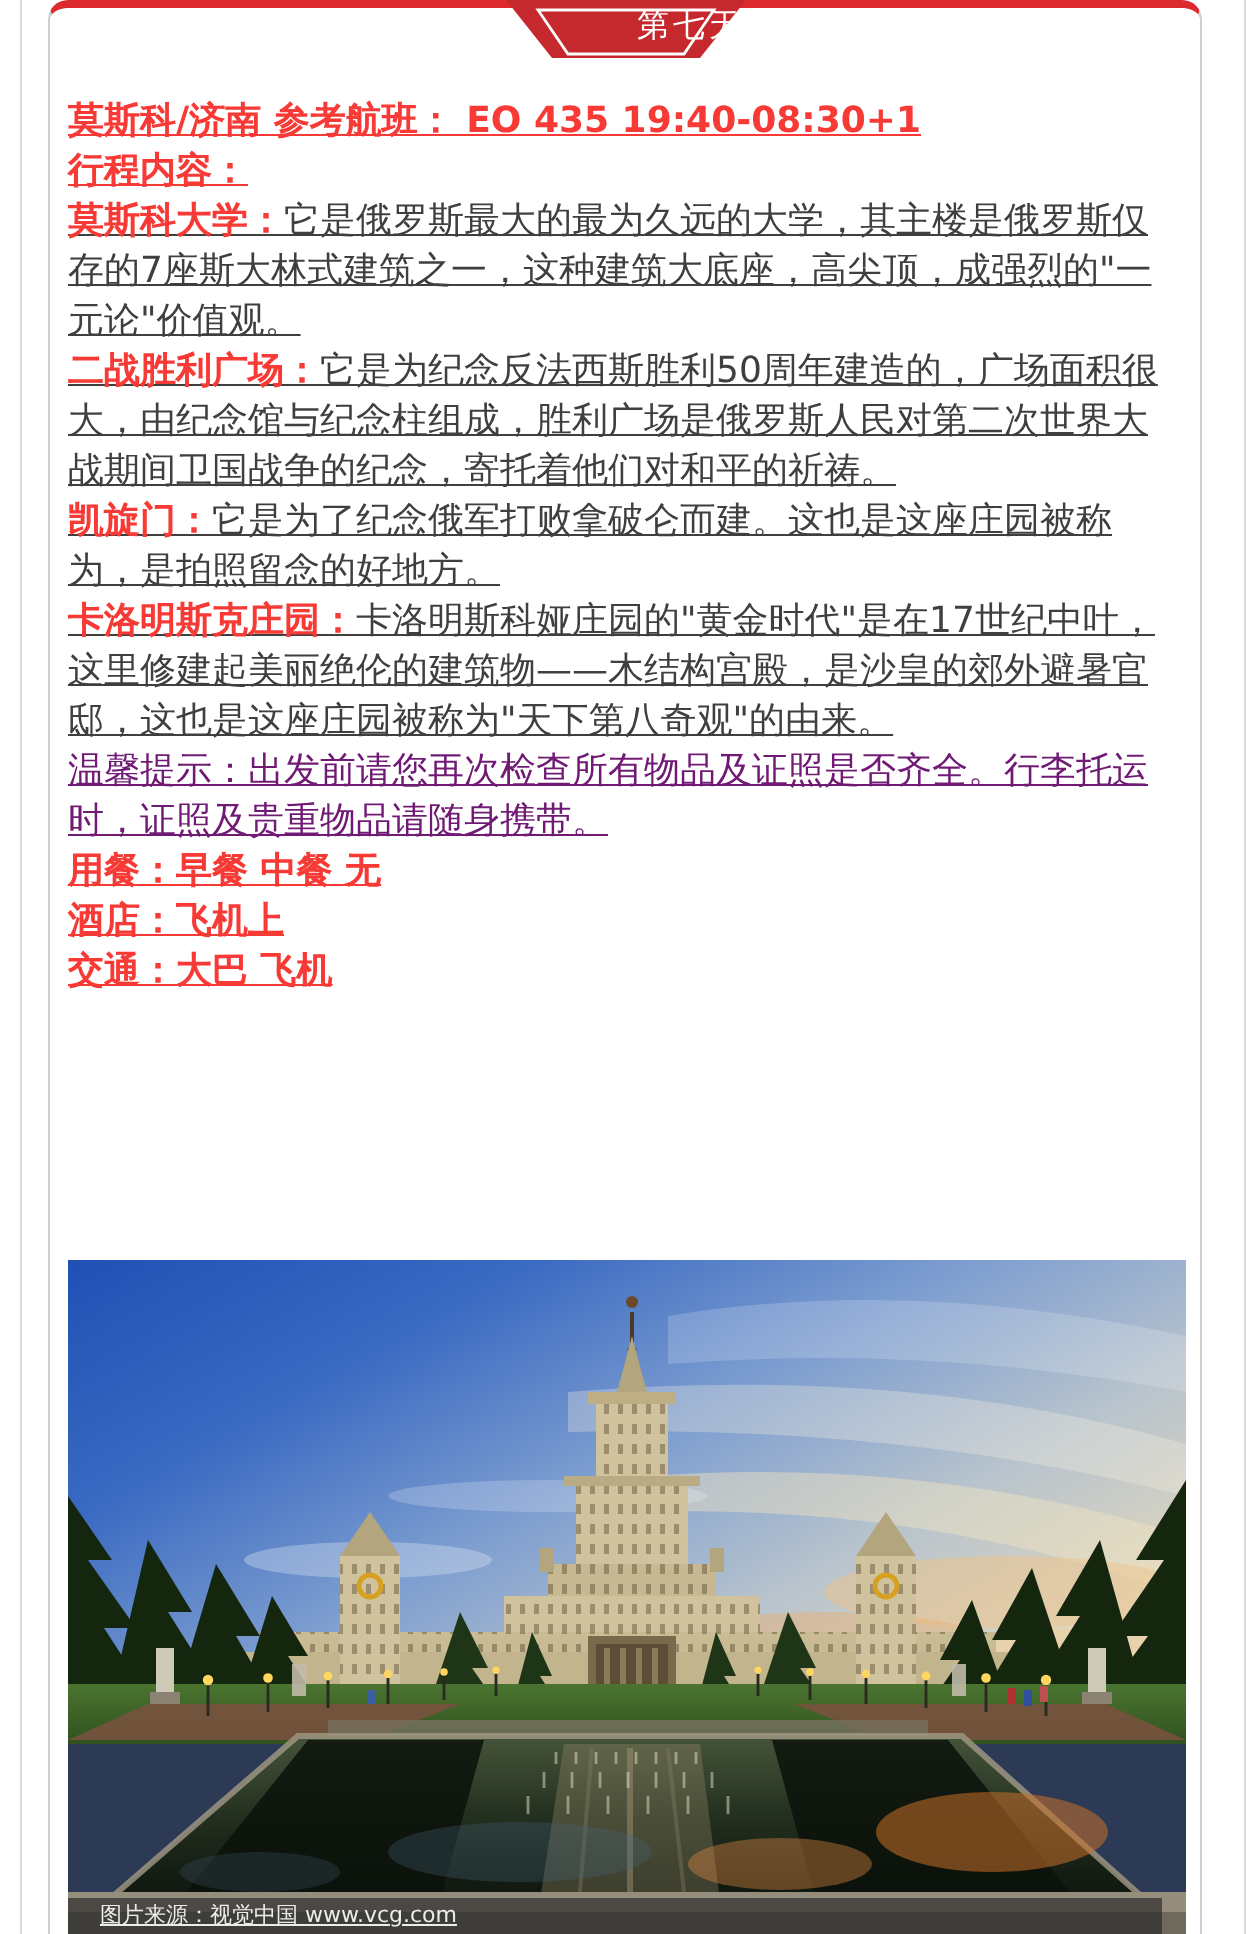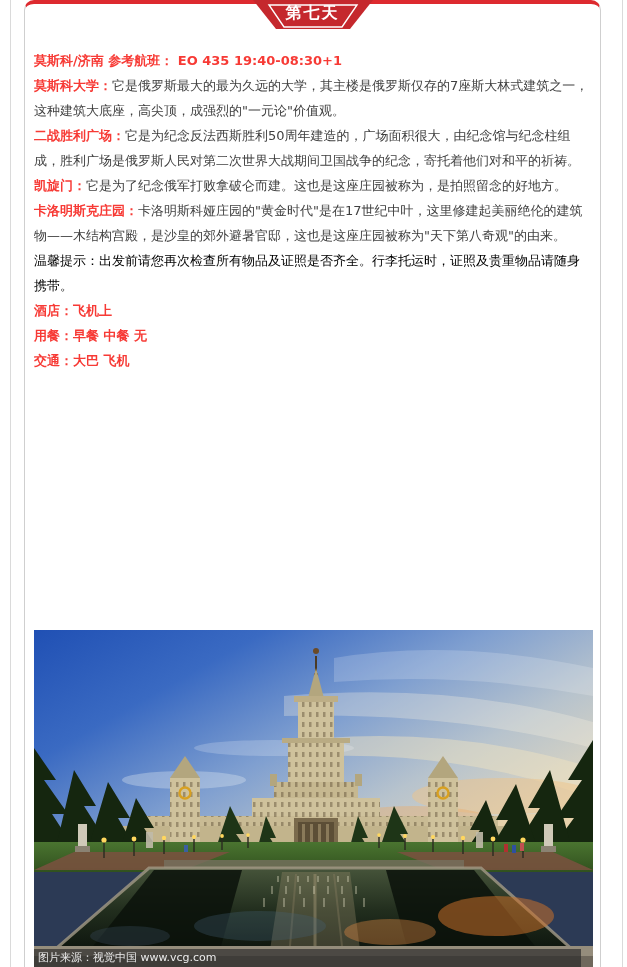--- a/index.html
+++ b/index.html
@@ -14,70 +14,71 @@
   .card{
     position:absolute;left:24px;top:0;width:577px;height:967px;
     box-sizing:border-box;background:#fff;
     border-left:1px solid #cfcfcf;border-right:1px solid #cfcfcf;
     border-top:4px solid #dd2a2f;
     border-radius:10px 10px 0 0;
   }
   .tab{position:absolute;top:-4px;left:50%;transform:translateX(-50%);width:120px;height:29px;}
   .tab svg{display:block;}
   .tab-label{
-    position:absolute;top:3px;left:0;right:0;text-align:center;
-    color:#ffffff;font-size:16px;letter-spacing:2px;font-weight:bold;
+    position:absolute;top:3px;left:0;right:0;text-align:right;
+    color:#ffffff;font-size:16px;letter-spacing:2px;font-weight:normal;
   }
   .content{padding:44px 9px 0 9px;}
-  .content p{margin:0;font-size:13px;line-height:25px;}
+  .content p{margin:0;font-size:18px;line-height:25px;text-decoration:underline;}
   .red{color:#f73a35;font-weight:bold;}
   .body-text{color:#3f3f3f;}
   .body-text strong{color:#2f2f2f;font-weight:bold;}
   .term{color:#f73a35;font-weight:bold;text-align:center;}
-  .notice{color:#000000;}
+  .notice{color:#701a75;}
   .photo{
     position:absolute;left:9px;top:626px;width:559px;height:340px;
     overflow:hidden;background:#2c3a55;
   }
   .photo svg{display:block;width:559px;height:340px;}
   .caption{
     position:absolute;left:0;right:12px;bottom:3px;height:18px;
     background:rgba(42,42,42,0.68);
-    color:#ececec;font-size:11px;line-height:18px;padding-left:4px;
+    color:#ececec;font-size:11px;line-height:18px;padding-left:16px;text-decoration:underline;
   }
 </style>
 </head>
 <body>
 
 <div class="side-line left"></div>
 <div class="side-line right"></div>
 
 <div class="card">
 
   <div class="tab">
     <svg width="120" height="29" viewBox="0 0 120 29">
       <polygon points="0,0 120,0 97,29 23,29" fill="#c5282d"></polygon>
       <polygon points="16,5 104,5 89,27 31,27" fill="none" stroke="#ffffff" stroke-width="1.4"></polygon>
     </svg>
     <span class="tab-label">第七天</span>
   </div>
 
   <div class="content">
     <p class="red">莫斯科/济南 参考航班： EO 435  19:40-08:30+1</p>
+    <p class="red">行程内容：</p>
 
 
     <p class="body-text"><span class="term">莫斯科大学：</span><span>它是俄罗斯最大的最为久远的大学，其主楼是俄罗斯仅存的7座斯大林式建筑之一，这种建筑大底座，高尖顶，成强烈的"一元论"价值观。</span></p>
     <p class="body-text"><span class="term">二战胜利广场：</span><span>它是为纪念反法西斯胜利50周年建造的，广场面积很大，由纪念馆与纪念柱组成，胜利广场是俄罗斯人民对第二次世界大战期间卫国战争的纪念，寄托着他们对和平的祈祷。</span></p>
     <p class="body-text"><span class="term">凯旋门：</span><span>它是为了纪念俄军打败拿破仑而建。这也是这座庄园被称为，是拍照留念的好地方。</span></p>
     <p class="body-text"><span class="term">卡洛明斯克庄园：</span><span>卡洛明斯科娅庄园的"黄金时代"是在17世纪中叶，这里修建起美丽绝伦的建筑物——木结构宫殿，是沙皇的郊外避暑官邸，这也是这座庄园被称为"天下第八奇观"的由来。</span></p>
 
     <p class="notice">温馨提示：出发前请您再次检查所有物品及证照是否齐全。行李托运时，证照及贵重物品请随身携带。</p>
 
+    <p class="red">用餐：早餐 中餐 无</p>
     <p class="red">酒店：飞机上</p>
-    <p class="red">用餐：早餐 中餐 无</p>
     <p class="red">交通：大巴 飞机</p>
   </div>
 
   <div class="photo">
     <svg viewBox="0 0 559 340" preserveAspectRatio="none">
       <defs>
         <linearGradient id="skyG" x1="0" y1="0" x2="1" y2="0.7">
           <stop offset="0" stop-color="#2050b4"></stop>
           <stop offset="0.28" stop-color="#3a6ac2"></stop>
           <stop offset="0.55" stop-color="#7f9fd0"></stop>

